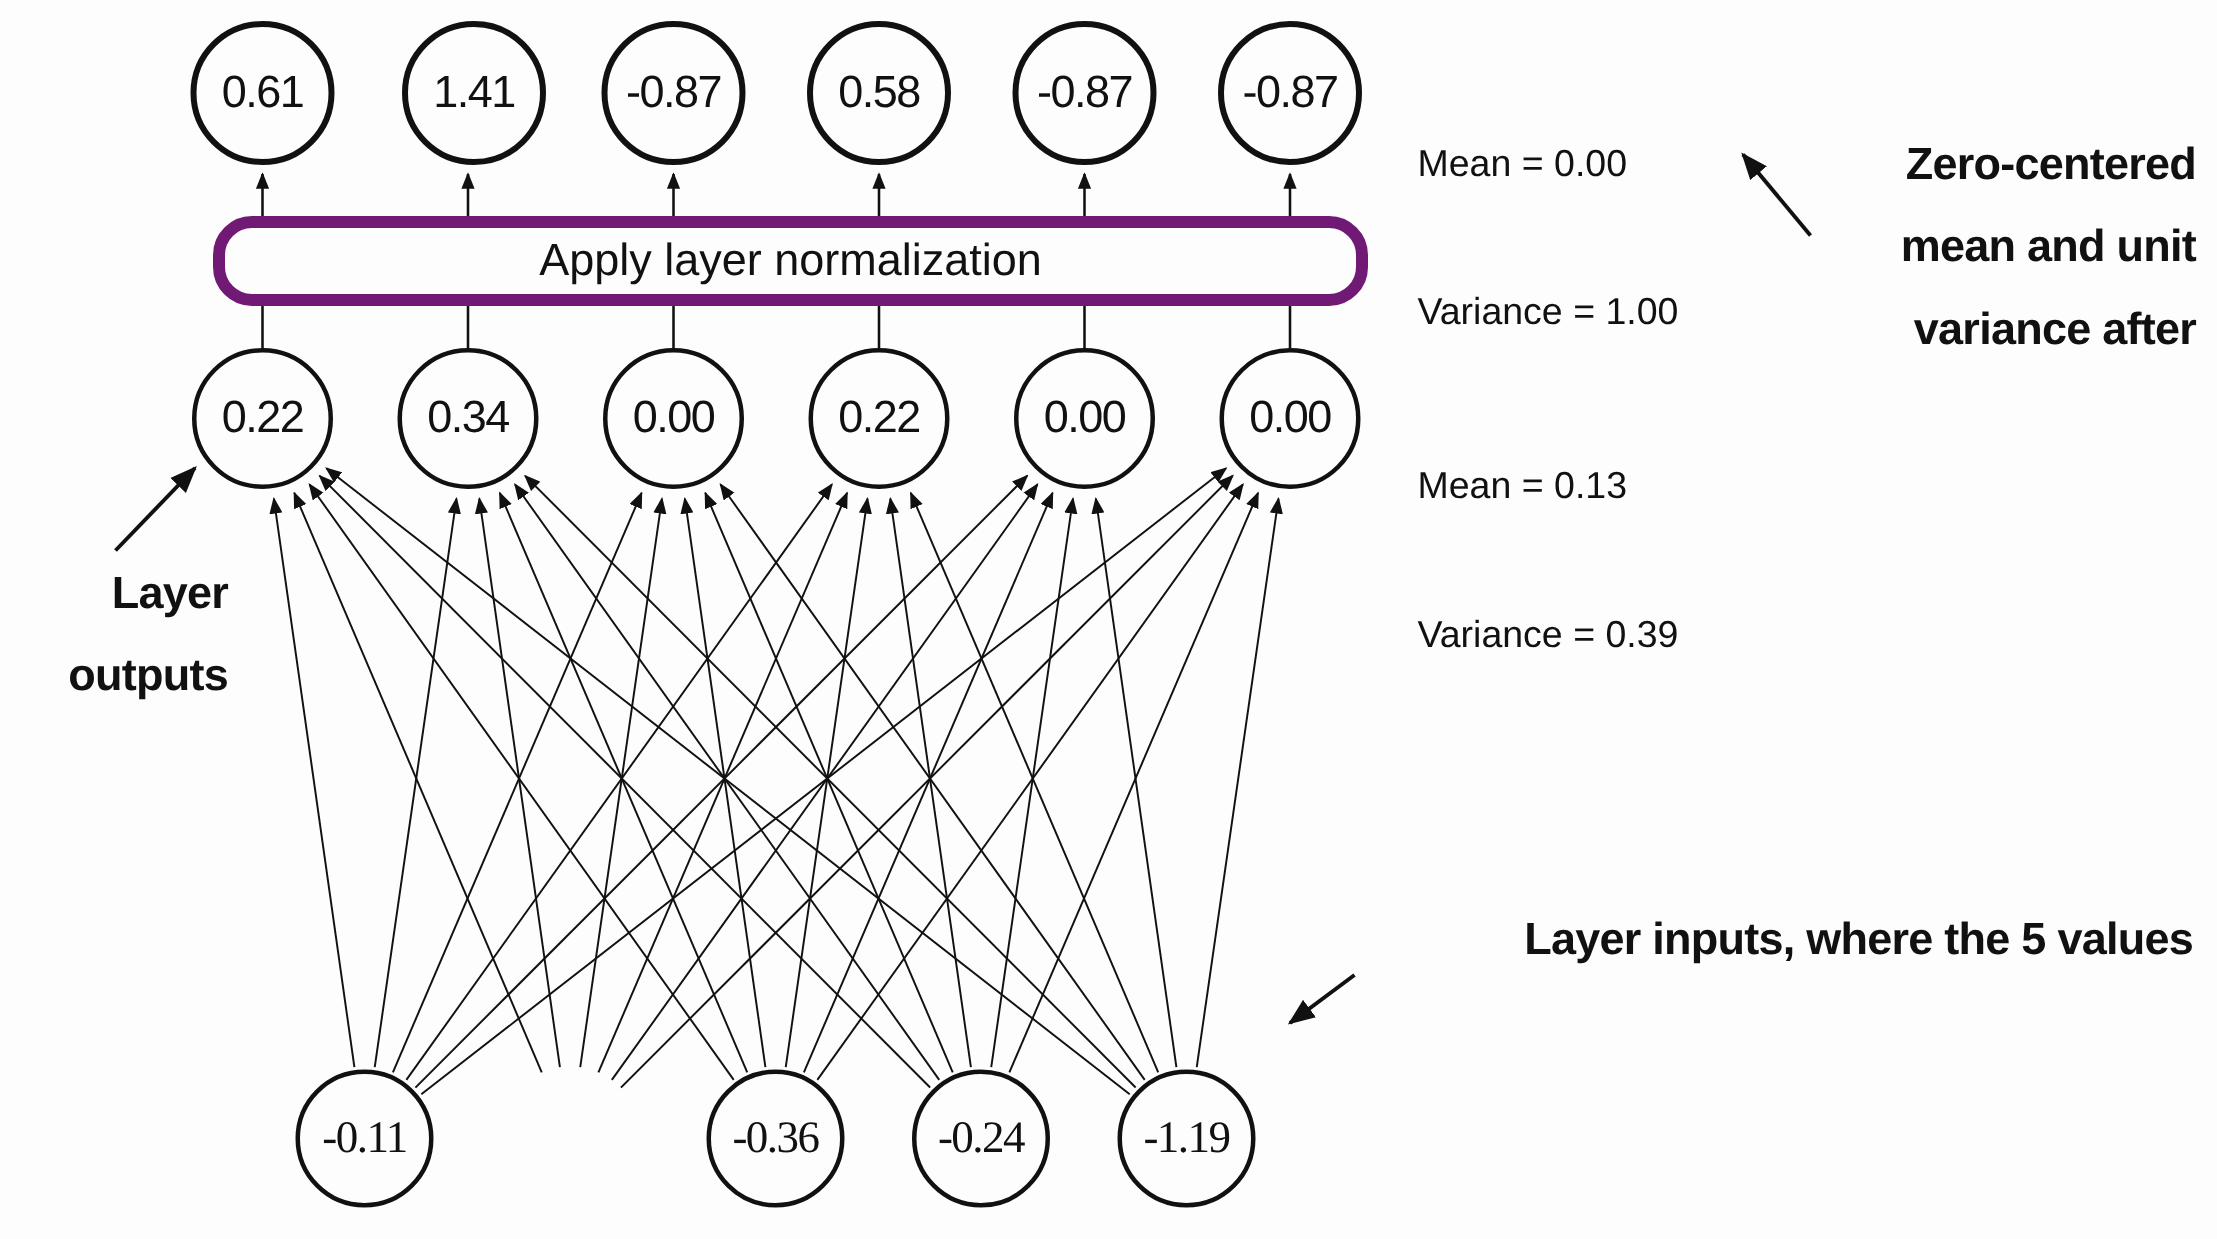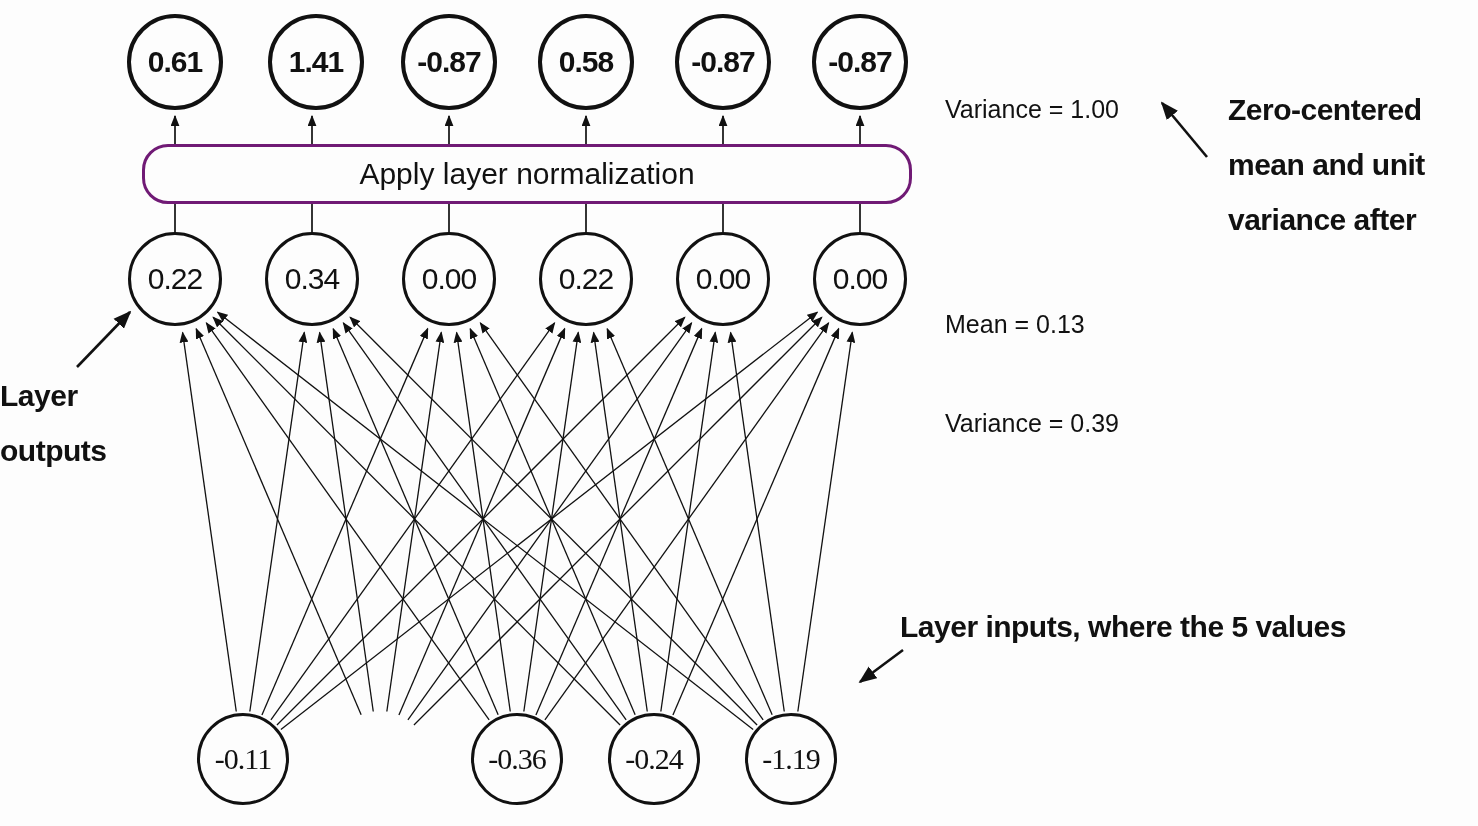--- a/index.html
+++ b/index.html
@@ -10,39 +10,39 @@
   }
   #wires { position:absolute; left:0; top:0; width:1478px; height:826px; z-index:1; }
 
   .node {
     position:absolute; box-sizing:border-box;
     width:94px; height:94px; border-radius:50%;
     background:#fdfdfd; border:3px solid #111;
     display:flex; align-items:center; justify-content:center;
     font-size:30px; letter-spacing:-1px; z-index:2;
   }
-  .node.toprow { border-width:4px; width:96px; height:96px;font-weight:bold; }
+  .node.toprow { border-width:4px; width:96px; height:96px; }
   .node.botrow { width:92px; height:92px;font-family:Liberation Serif, serif; }
 
   .norm-box {
     position:absolute; left:142px; top:144px; box-sizing:border-box;
-    width:770px; height:60px; border:3px solid #701a75; border-radius:26px;
+    width:770px; height:60px; border:8px solid #701a75; border-radius:26px;
     background:#fdfdfd; display:flex; align-items:center; justify-content:center;
     font-size:30px; z-index:2;
   }
 
   .stats {
     position:absolute; left:945px; font-size:25px; line-height:33px;
     white-space:pre; z-index:2;
   }
   .stats.top { top:27px; }
   .stats.mid { top:242px; }
 
   .caption {
-    position:absolute; font-weight:800; z-index:2; text-align:left;
+    position:absolute; font-weight:800; z-index:2; text-align:right;
     font-size:30px; line-height:55px; letter-spacing:-0.5px;
   }
   .caption.right  { left:1228px; top:82px;  width:236px; }
   .caption.left   { left:0px;    top:368px; width:152px; }
   .caption.bottom { left:900px;  top:600px; width:562px; line-height:54px; }
 </style>
 </head>
 <body>
 
 <div class="canvas">
@@ -118,20 +118,21 @@
   <div class="node midrow" style="left:539px;top:232px">0.22</div>
   <div class="node midrow" style="left:676px;top:232px">0.00</div>
   <div class="node midrow" style="left:813px;top:232px">0.00</div>
 
   <div class="node botrow" style="left:197px;top:713px">-0.11</div>
   <div class="node botrow" style="left:471px;top:713px">-0.36</div>
   <div class="node botrow" style="left:608px;top:713px">-0.24</div>
   <div class="node botrow" style="left:745px;top:713px">-1.19</div>
 
   <div class="stats top">
+    <div>Mean = 0.00</div>
     <div>Variance = 1.00</div>
   </div>
 
   <div class="stats mid">
     <div>Mean = 0.13</div>
     <div>Variance = 0.39</div>
   </div>
 
   <div class="caption right">
     <div>Zero-centered</div>

